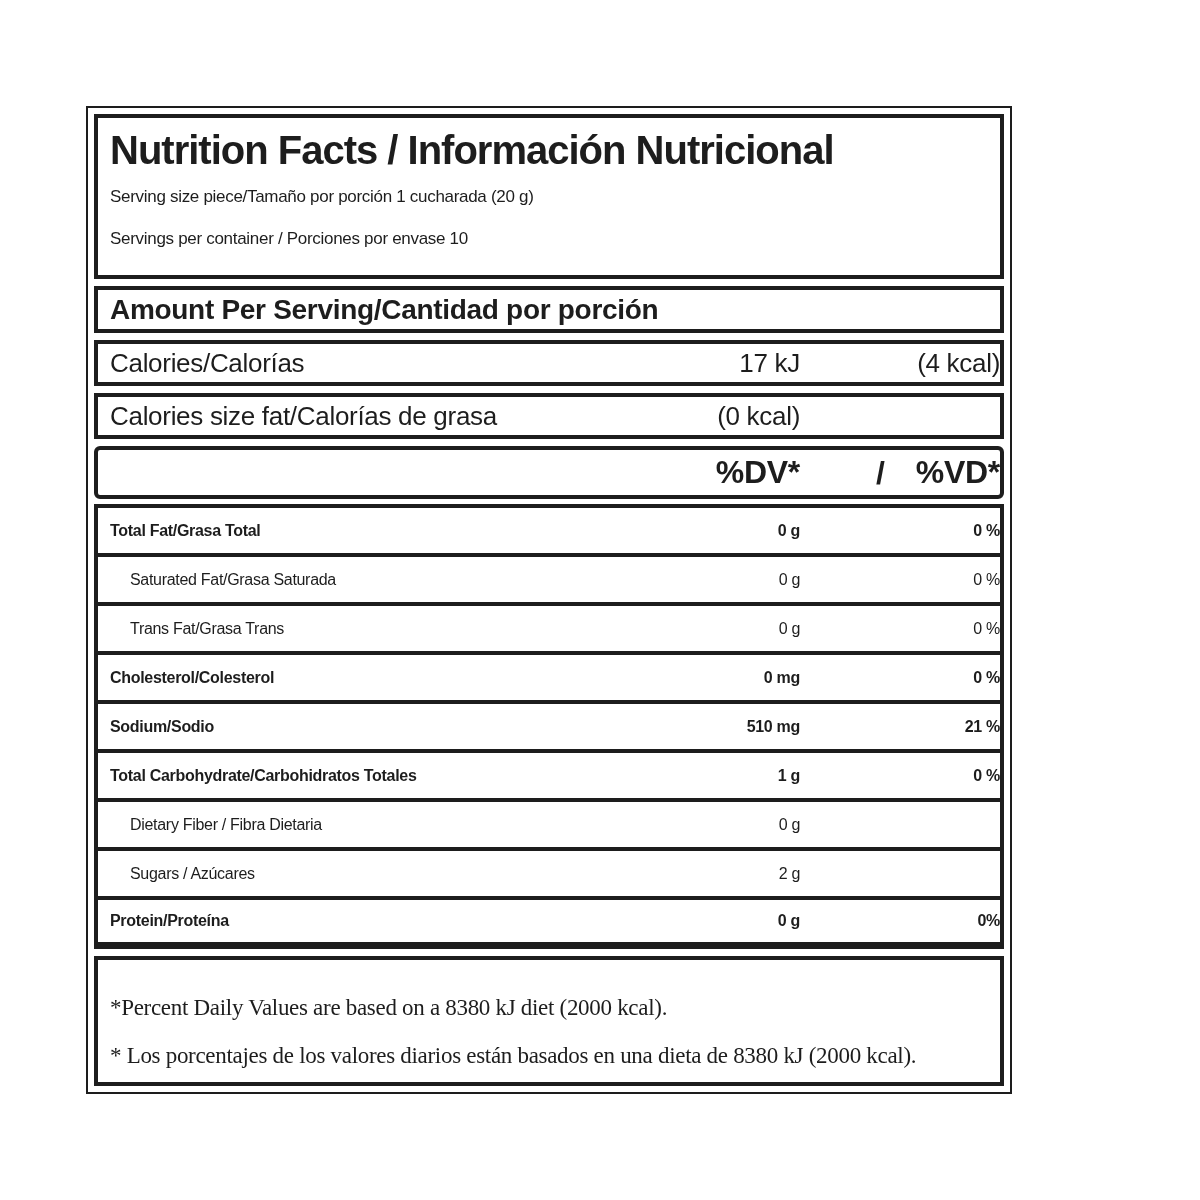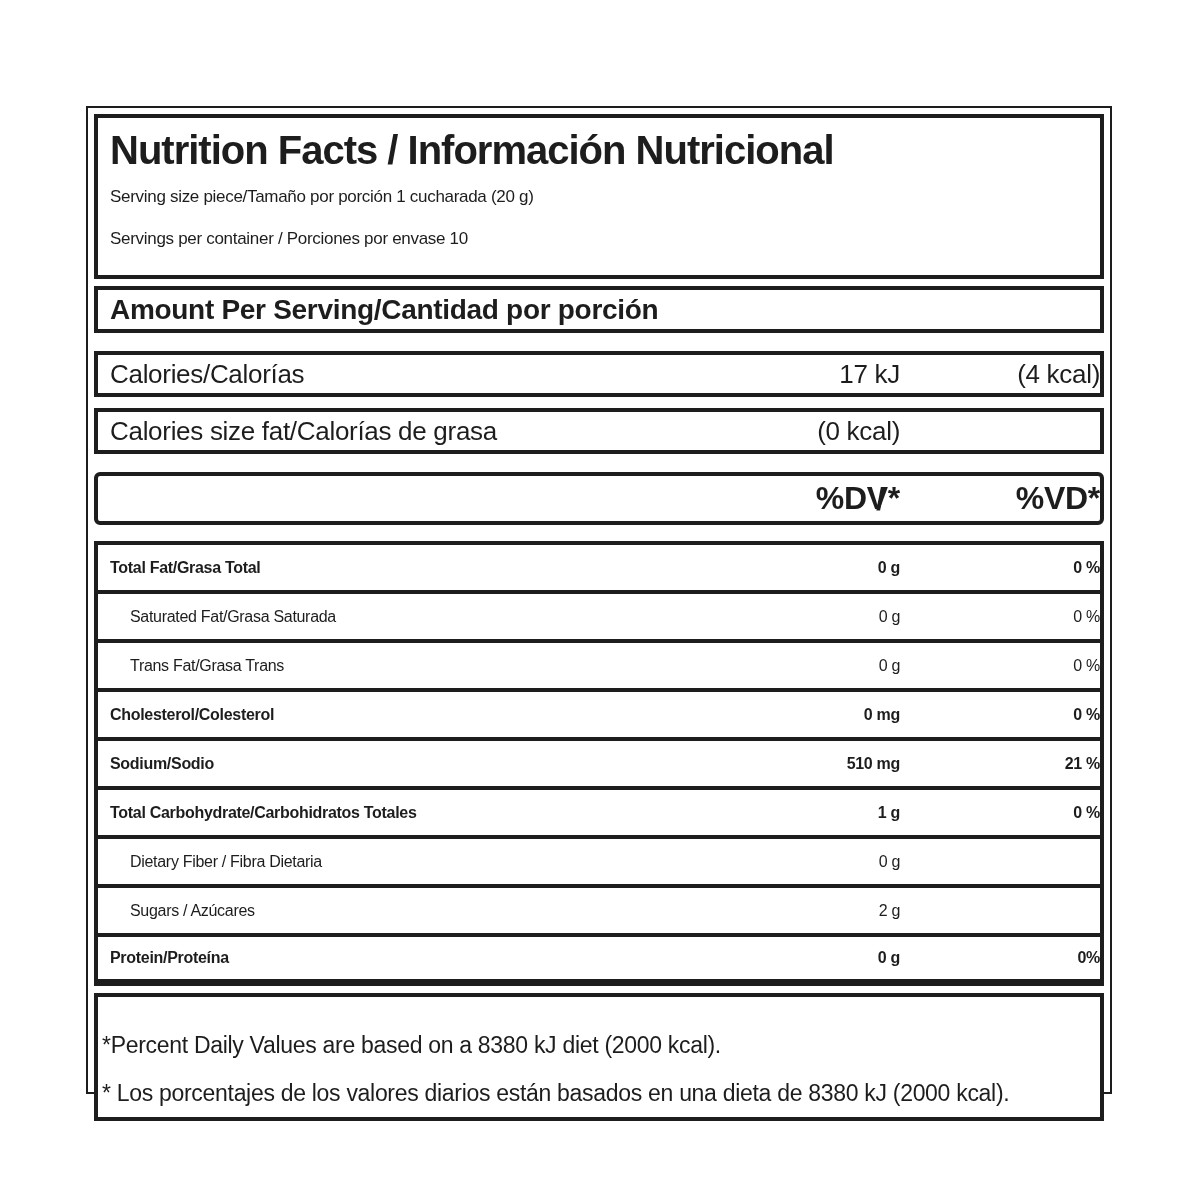--- a/index.html
+++ b/index.html
@@ -8,21 +8,21 @@
   body {
     font-family: "Liberation Sans", "DejaVu Sans", sans-serif;
     color: var(--ink);
     position: relative;
   }
   .canvas { position: absolute; inset: 0; background: var(--paper); }
 
   .label {
     position: absolute;
     left: 86px; top: 106px;
-    width: 1026px; height: 988px;
+    width: 926px; height: 988px;
     border: 2px solid var(--ink);
     padding: 6px;
     display: flex;
     flex-direction: column;
     letter-spacing: -0.3px;
   }
 
   .box {
     border: 4px solid var(--ink);
     background: var(--paper);
@@ -59,21 +59,20 @@
     font-size: 28px;
     font-weight: bold;
   }
 
   
   .row-grid {
     display: grid;
     grid-template-columns: 1fr 224px 200px;
     align-items: center;
     padding-left: 12px;
-    margin-top: 11px;
   }
   .cell-amount, .cell-dv { text-align: right; white-space: nowrap; }
   .cell-label { white-space: nowrap; }
 
   
   .cal-row {
     height: 46px;
     margin-bottom: 7px;
     font-size: 26px;
   }
@@ -102,21 +101,22 @@
     font-size: 16px;
   }
   .nrow + .nrow { margin-top: -4px; }
   .nrow.bold { font-weight: bold; }
   .nrow .cell-label.indent { padding-left: 20px; }
   .nrow.thick { border-bottom-width: 7px; }
 
   
   .footnote-box {
     flex: 1 1 auto;
-    padding: 24px 14px 0 4px;
+    padding: 24px 14px 0 12px;
+    font-family: Liberation Serif, serif;
   }
   .footnote-line {
     font-size: 23px;
     line-height: 48px;
     white-space: nowrap;
   }
 </style>
 </head>
 <body>
 

